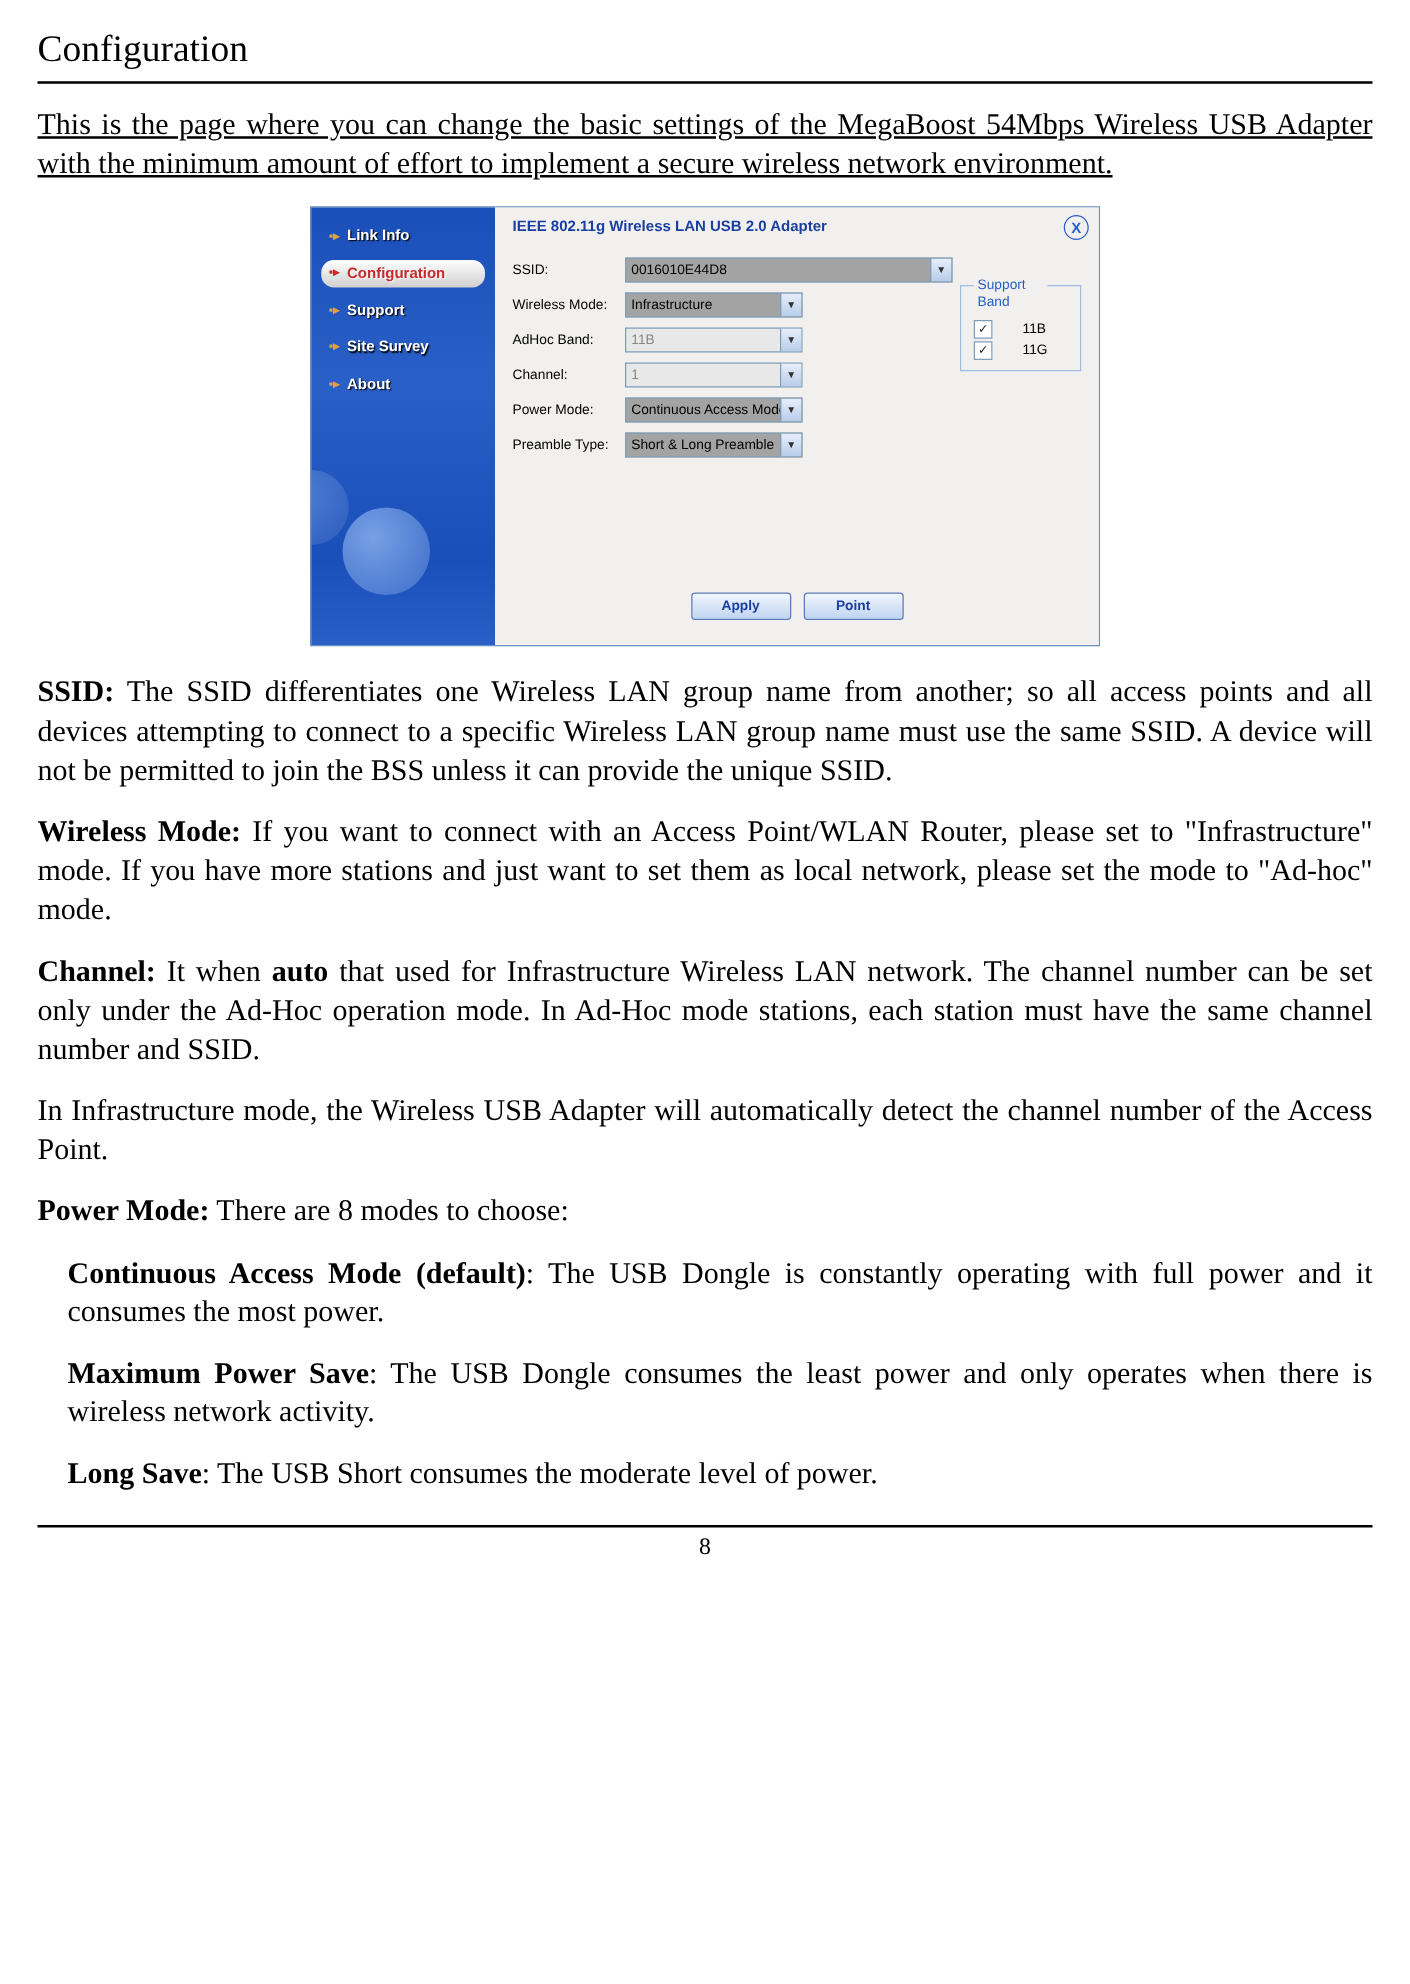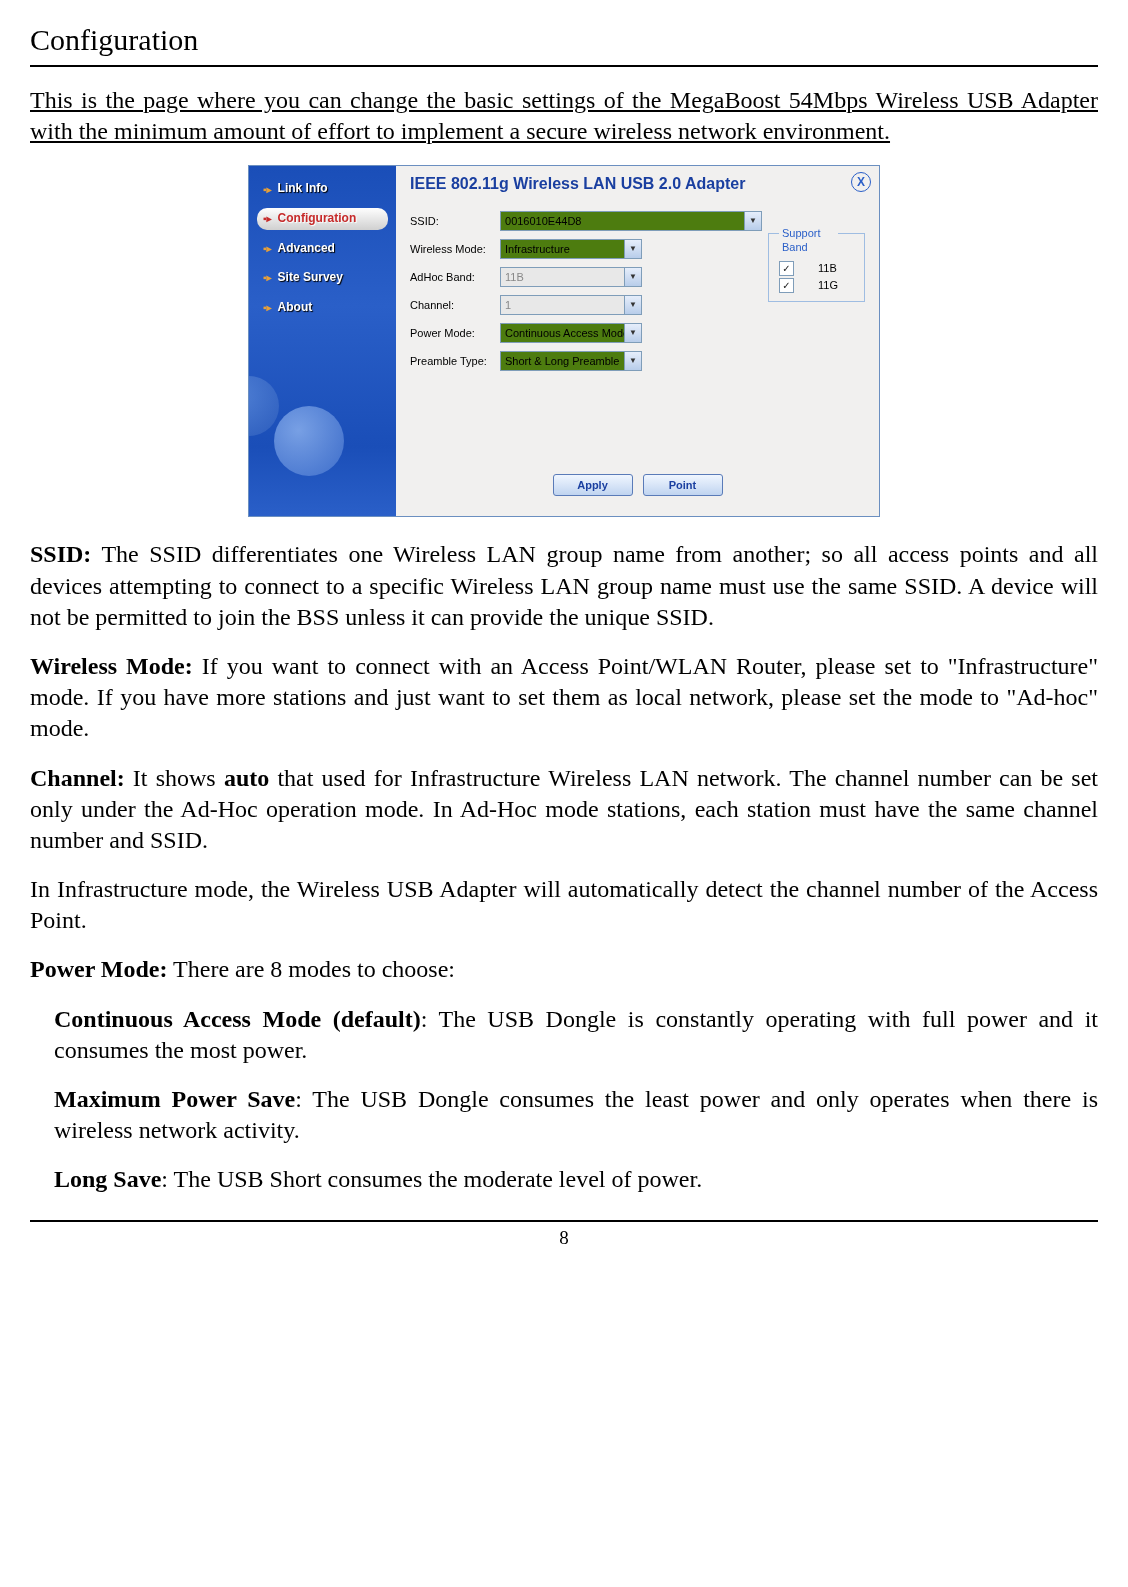--- a/index.html
+++ b/index.html
@@ -110,21 +110,21 @@
       font-size: 12px;
       display: flex;
       align-items: center;
       justify-content: center;
       cursor: pointer;
       background: #f1f0ef;
     }
     .adapter-title {
       color: #1a3fa0;
       font-weight: bold;
-      font-size: 16px;
+      font-size: 12px;
       margin-bottom: 16px;
     }
     .form-area {
       display: flex;
     }
     .form-left {
       flex: 1;
     }
     .form-row {
       display: flex;
@@ -132,21 +132,21 @@
       margin-bottom: 8px;
     }
     .form-label {
       width: 90px;
       font-size: 11px;
     }
     .combo {
       display: flex;
       align-items: center;
       border: 1px solid #7f9db9;
-      background: #4d7c0f;
+      background: #a3a3a3;
       font-size: 11px;
       height: 18px;
     }
     .combo.disabled {
       background: #e8e8e8;
       color: #888;
     }
     .combo-text {
       flex: 1;
       padding: 0 4px;
@@ -252,21 +252,21 @@
       <div class="nav-item">
         <span class="nav-bullet">▪▸</span>
         <span>Link Info</span>
       </div>
       <div class="nav-item active">
         <span class="nav-bullet">▪▸</span>
         <span>Configuration</span>
       </div>
       <div class="nav-item">
         <span class="nav-bullet">▪▸</span>
-        <span>Advanced</span>
+        <span>Support</span>
       </div>
       <div class="nav-item">
         <span class="nav-bullet">▪▸</span>
         <span>Site Survey</span>
       </div>
       <div class="nav-item">
         <span class="nav-bullet">▪▸</span>
         <span>About</span>
       </div>
       <div class="sidebar-circle1"></div>
@@ -346,21 +346,21 @@
 
 <div class="section">
   <span class="section-bold">SSID:</span><span> The SSID differentiates one Wireless LAN group name from another; so all access points and all devices attempting to connect to a specific Wireless LAN group name must use the same SSID. A device will not be permitted to join the BSS unless it can provide the unique SSID.</span>
 </div>
 
 <div class="section">
   <span class="section-bold">Wireless Mode:</span><span> If you want to connect with an Access Point/WLAN Router, please set to "Infrastructure" mode. If you have more stations and just want to set them as local network, please set the mode to "Ad-hoc" mode.</span>
 </div>
 
 <div class="section">
-  <span class="section-bold">Channel:</span><span> It shows </span><span class="section-bold">auto</span><span> that used for Infrastructure Wireless LAN network. The channel number can be set only under the Ad-Hoc operation mode. In Ad-Hoc mode stations, each station must have the same channel number and SSID.</span>
+  <span class="section-bold">Channel:</span><span> It when </span><span class="section-bold">auto</span><span> that used for Infrastructure Wireless LAN network. The channel number can be set only under the Ad-Hoc operation mode. In Ad-Hoc mode stations, each station must have the same channel number and SSID.</span>
 </div>
 
 <div class="section">In Infrastructure mode, the Wireless USB Adapter will automatically detect the channel number of the Access Point.</div>
 
 <div class="section">
   <span class="section-bold">Power Mode:</span><span> There are 8 modes to choose:</span>
 </div>
 
 <div class="section indent">
   <span class="section-bold">Continuous Access Mode (default)</span><span>: The USB Dongle is constantly operating with full power and it consumes the most power.</span>

